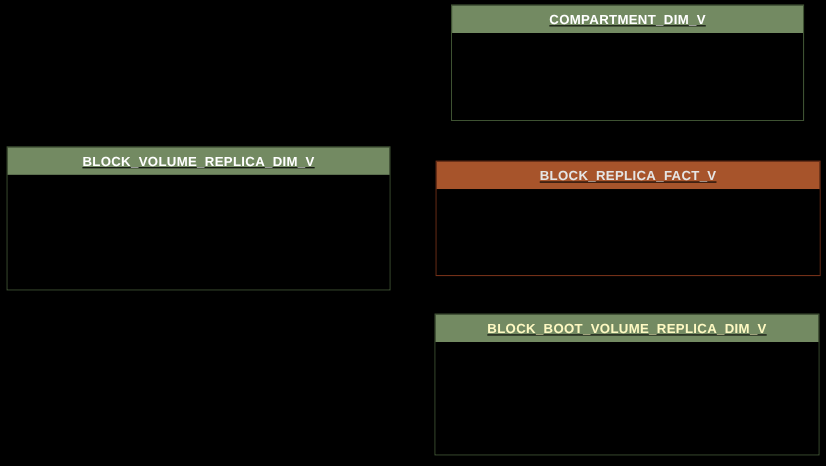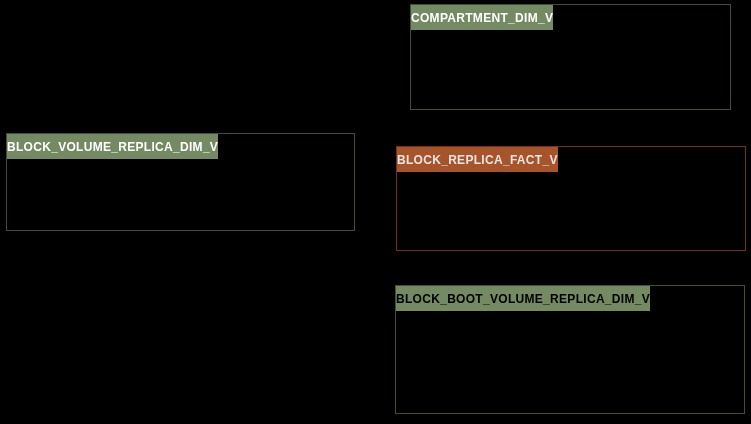--- a/index.html
+++ b/index.html
@@ -13,20 +13,22 @@
     position: relative;
     width: 751px;
     height: 424px;
     background: #000000;
   }
   .entity {
     position: absolute;
     box-sizing: border-box;
     border: 1px solid #3e5232; 
     display: flex;
+    flex-direction: column;
+    text-decoration: underline;
   }
   .entity-header {
     height: 25px;
     flex: 0 0 25px;
     display: flex;
     align-items: center;
     justify-content: center;
   }
   .entity-title {
     color: #ffffff;
@@ -34,21 +36,21 @@
     font-weight: 700;
     letter-spacing: 0.3px;
     white-space: nowrap;
   }
   .entity-body {
     flex: 1 1 auto;
     background: #000000;
   }
   
   .e0 { left: 410px; top: 4px;   width: 321px; height: 106px; }
-  .e1 { left: 6px;   top: 133px; width: 349px; height: 98px; }
+  .e1 { left: 6px;   top: 133px; width: 349px; height: 131px; }
   .e2 { left: 396px; top: 146px; width: 350px; height: 105px; }
   .e3 { left: 395px; top: 285px; width: 350px; height: 129px; }
 </style>
 </head>
 <body>
 
 <div class="canvas" style="background-color: rgb(0, 0, 0);">
 
   <div class="entity e0" style="border-color: rgb(62, 82, 50);">
     <div class="entity-header" style="background-color: rgb(115, 138, 98);">
@@ -66,18 +68,18 @@
 
   <div class="entity e2" style="border-color: rgb(115, 48, 24);">
     <div class="entity-header" style="background-color: rgb(167, 84, 43);">
       <span class="entity-title" style="color: #e5e5e5;">BLOCK_REPLICA_FACT_V</span>
     </div>
     <div class="entity-body"></div>
   </div>
 
   <div class="entity e3" style="border-color: rgb(62, 82, 50);">
     <div class="entity-header" style="background-color: rgb(115, 138, 98);">
-      <span class="entity-title" style="color: #000000; text-align: center;">BLOCK_BOOT_VOLUME_REPLICA_DIM_V</span>
+      <span class="entity-title" style="color: #fef9c3; text-align: center;">BLOCK_BOOT_VOLUME_REPLICA_DIM_V</span>
     </div>
     <div class="entity-body"></div>
   </div>
 
 </div>
 
 </body></html>

